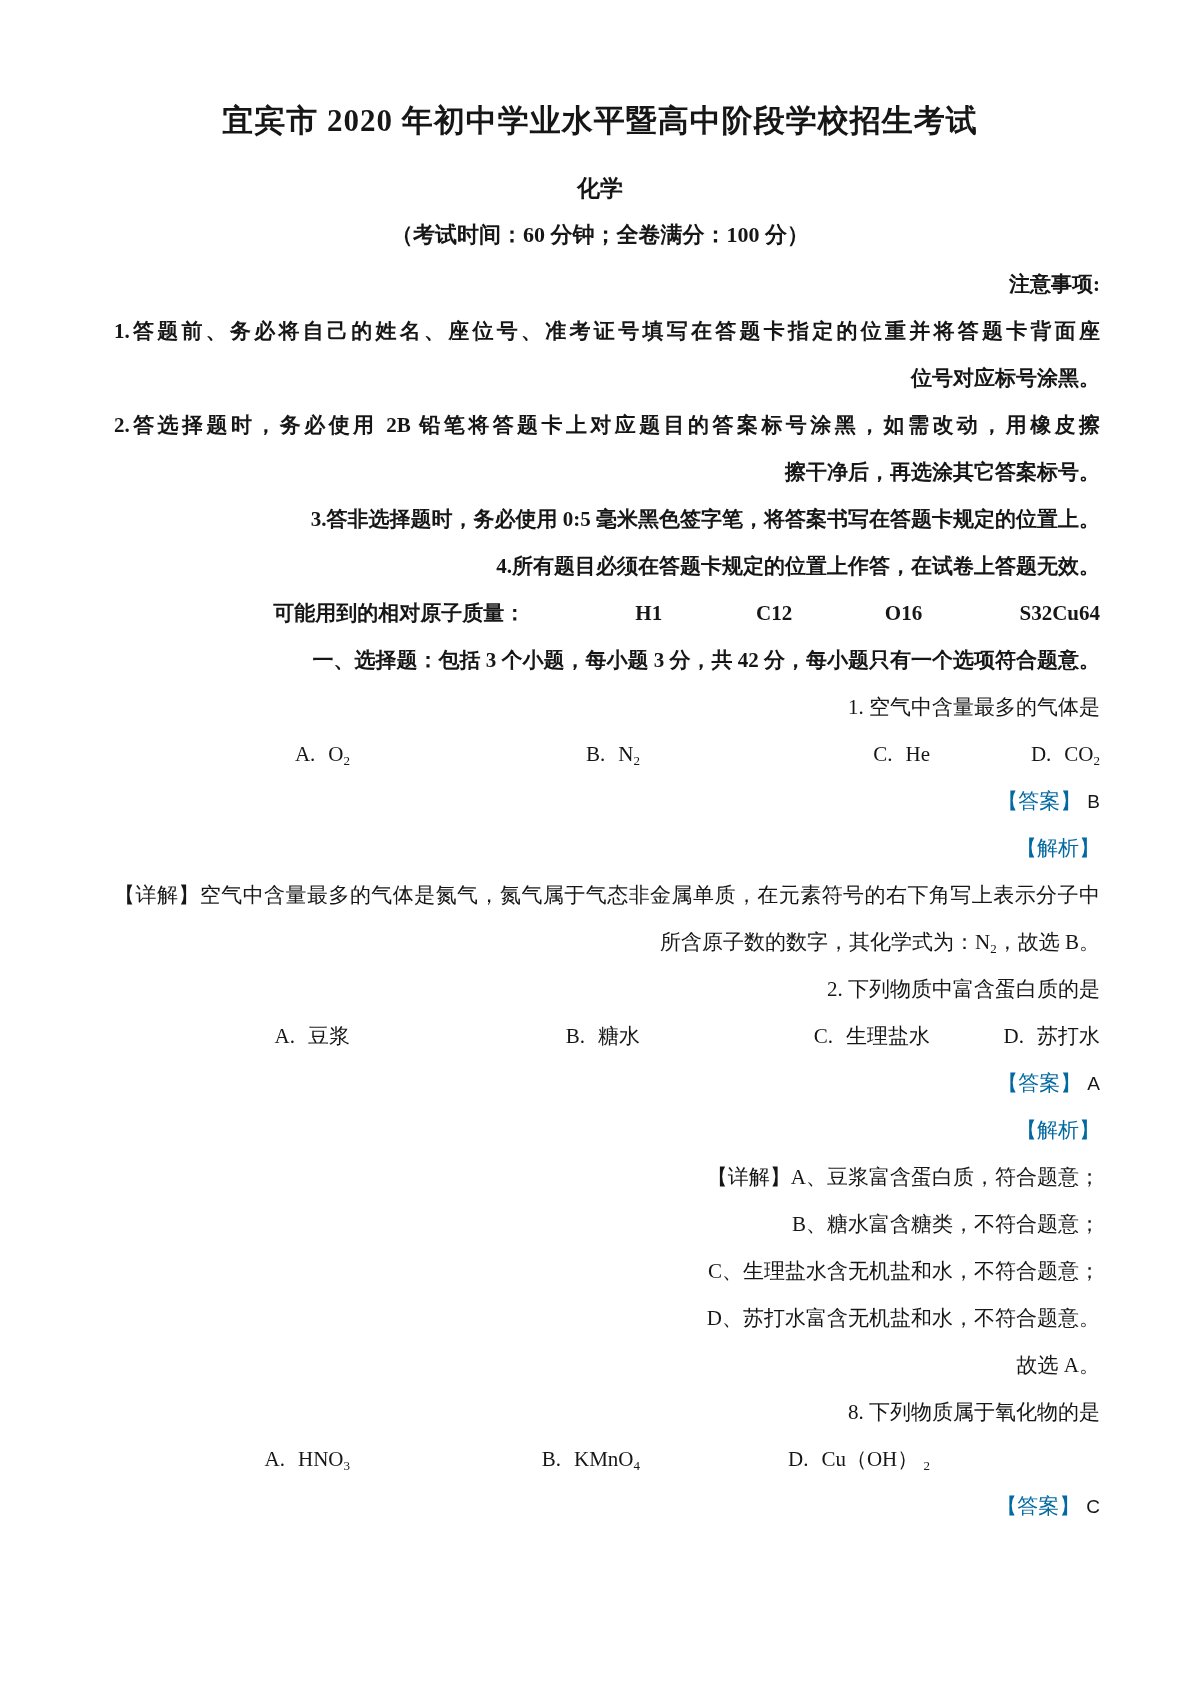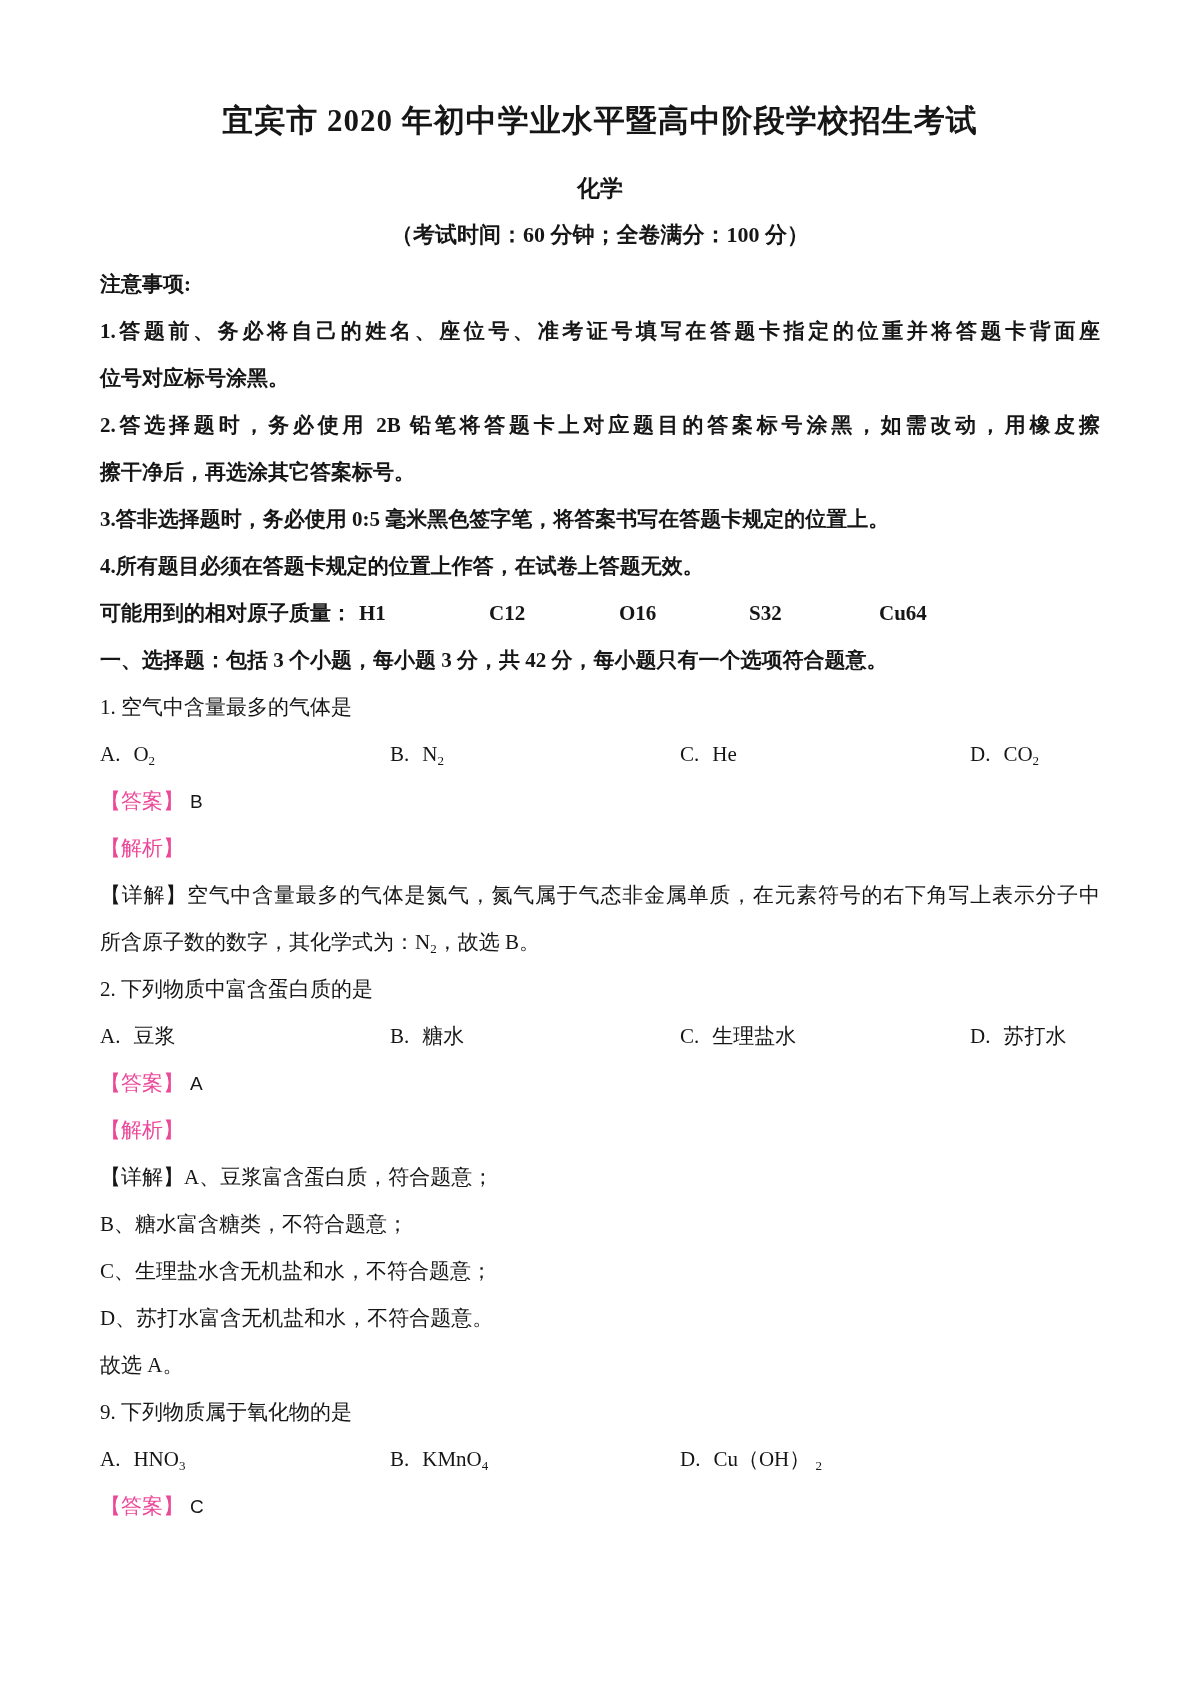--- a/index.html
+++ b/index.html
@@ -35,24 +35,25 @@
     text-align: center;
     margin-top: 8px;
     line-height: 32px;
   }
 
   .body { margin-top: 10px; font-size: 21px; }
   .line {
     line-height: 47px;
     min-height: 47px;
     white-space: pre-wrap;
+    text-align: right;
   }
   .bold { font-weight: bold; }
-  .blue { color: #ec4899; }
-  .just { text-align: justify; text-align-last: justify; }
+  .blue { color: #0369a1; }
+  .just { text-align: justify; text-align-last: justify; margin-left: 14px; }
 
   .options { display: grid; grid-template-columns: 250px 250px 250px 1fr; gap: 40px; }
   .opt-label { margin-right: 13px; }
 
   .ans-letter {
     font-family: "Liberation Sans", "DejaVu Sans", sans-serif;
     font-size: 19px;
     margin-left: 6px;
   }
 
@@ -107,21 +108,21 @@
         <span class="opt"><span class="opt-label">D.</span><span class="opt-body"><span>苏打水</span></span></span>
       </div>
       <div class="line"><span class="blue">【答案】</span><span class="ans-letter">A</span></div>
       <div class="line"><span class="blue">【解析】</span></div>
       <div class="line"><span>【详解】A、豆浆富含蛋白质，符合题意；</span></div>
       <div class="line"><span>B、糖水富含糖类，不符合题意；</span></div>
       <div class="line"><span>C、生理盐水含无机盐和水，不符合题意；</span></div>
       <div class="line"><span>D、苏打水富含无机盐和水，不符合题意。</span></div>
       <div class="line"><span>故选 A。</span></div>
 
-      <div class="line">9. 下列物质属于氧化物的是</div>
+      <div class="line">8. 下列物质属于氧化物的是</div>
       <div class="line options">
         <span class="opt"><span class="opt-label">A.</span><span class="opt-body"><span>HNO</span><sub class="sub">3</sub></span></span>
         <span class="opt"><span class="opt-label">B.</span><span class="opt-body"><span>KMnO</span><sub class="sub">4</sub></span></span>
         <span class="opt"><span class="opt-label">D.</span><span class="opt-body"><span>Cu（OH）</span><span> </span><sub class="sub">2</sub></span></span>
       </div>
       <div class="line"><span class="blue">【答案】</span><span class="ans-letter">C</span></div>
 
     </div>
   </div>
 </div>

